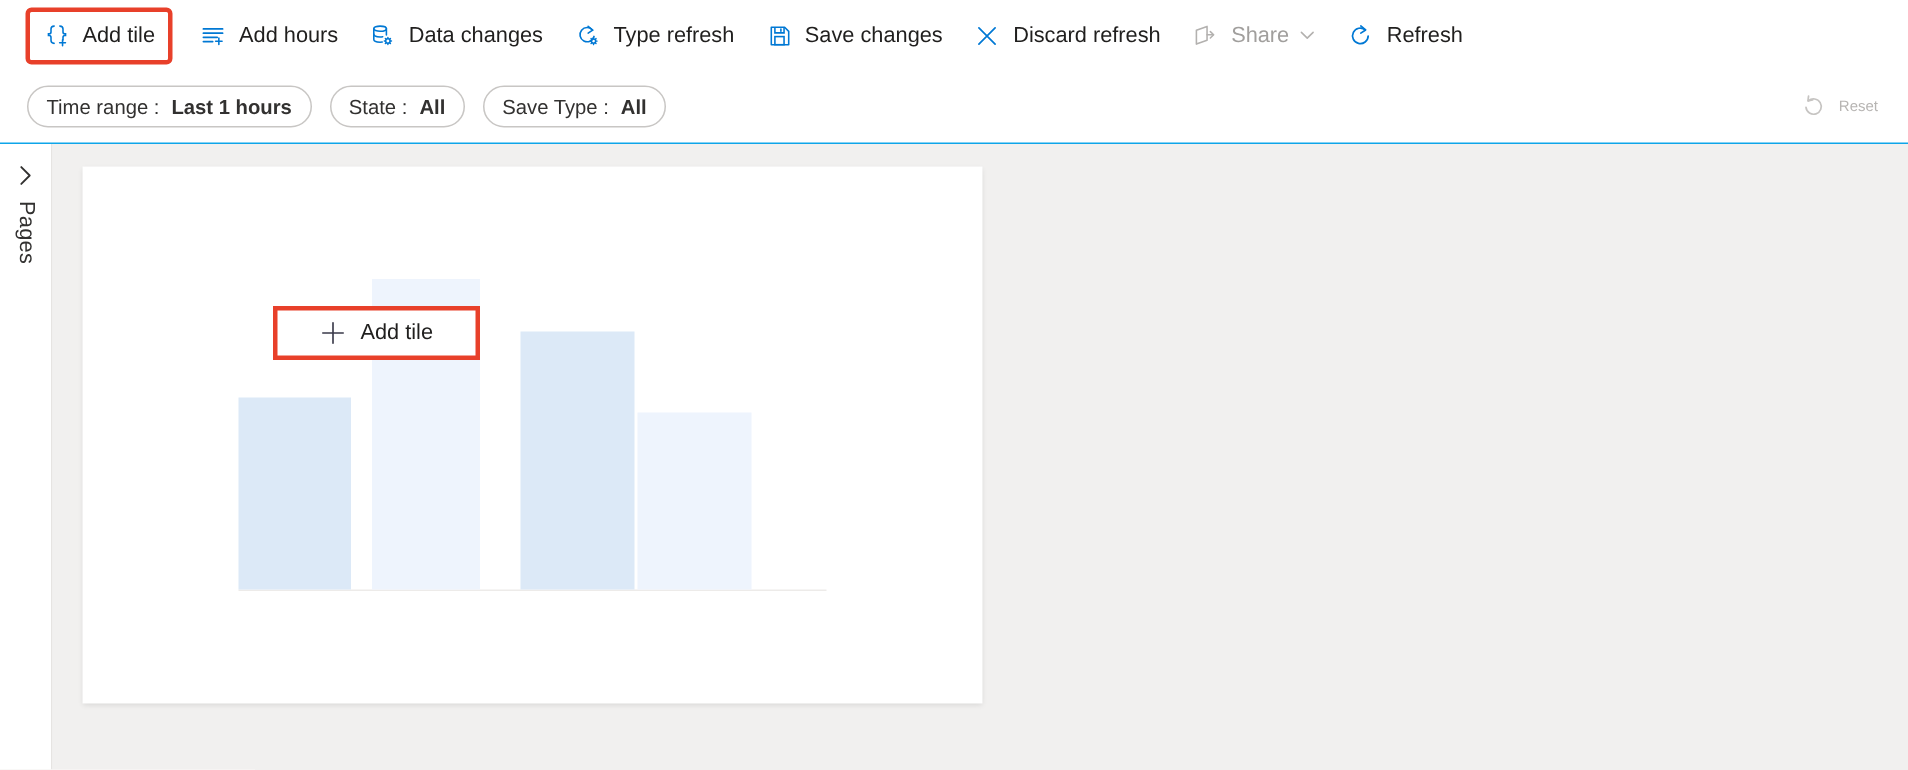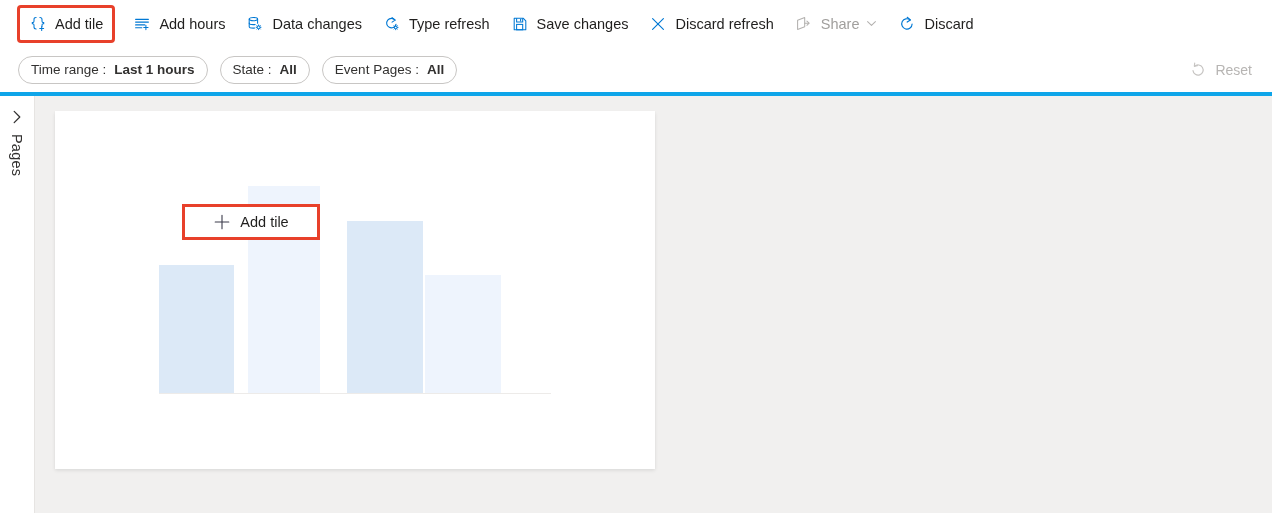--- a/index.html
+++ b/index.html
@@ -68,21 +68,21 @@
   }
 
   
   .filterbar {
     height: 49px;
     display: flex;
     align-items: center;
     padding: 0 16px 0 18px;
     background: #ffffff;
     box-sizing: border-box;
-    border-bottom: 4px solid #0ea5e9;
+    border-bottom: 1px solid #0ea5e9;
   }
   .pill {
     display: inline-flex;
     align-items: center;
     height: 26px;
     padding: 0 12px;
     margin-right: 12px;
     border: 1px solid #c8c6c4;
     border-radius: 14px;
     background: #ffffff;
@@ -93,21 +93,21 @@
   }
   .pill .pv { font-weight: bold; margin-left: 8px; }
   .pill .pk { }
   .spacer { flex: 1 1 auto; }
   .reset {
     display: inline-flex;
     align-items: center;
     height: 30px;
     padding: 0 4px;
     color: #b7b5b3;
-    font-size: 14px;
+    font-size: 10px;
     cursor: default;
     white-space: nowrap;
   }
   .reset .ico {
     width: 18px; height: 18px;
     margin-right: 8px;
     display: inline-flex; align-items: center; justify-content: center;
   }
 
   
@@ -297,39 +297,39 @@
     </span>
   </div>
 
   <div class="cmd">
     <span class="ico">
       <svg width="18" height="18" viewBox="0 0 18 18" fill="none">
         <path d="M12.2 4.9A5.2 5.2 0 1 0 14.1 9" stroke="#0078d4" stroke-width="1.15" fill="none" stroke-linecap="round"></path>
         <path d="M9.2 2.3l3.2 2.7-3.2 2.1" stroke="#0078d4" stroke-width="1.15" fill="none" stroke-linecap="round" stroke-linejoin="round"></path>
       </svg>
     </span>
-    <span class="lbl">Discard</span>
+    <span class="lbl">Refresh</span>
   </div>
 
 </div>
 
 <div class="filterbar">
 
   <div class="pill">
     <span class="pk">Time range :</span>
     <span class="pv">Last 1 hours</span>
   </div>
 
   <div class="pill">
     <span class="pk">State :</span>
     <span class="pv">All</span>
   </div>
 
   <div class="pill">
-    <span class="pk">Event Pages :</span>
+    <span class="pk">Save Type :</span>
     <span class="pv">All</span>
   </div>
 
   <div class="spacer"></div>
 
   <div class="reset">
     <span class="ico">
       <svg width="18" height="18" viewBox="0 0 18 18" fill="none">
         <path d="M5.6 5.3a5.1 5.1 0 1 1-1.6 4.3" stroke="#c6c4c2" stroke-width="1.15" fill="none" stroke-linecap="round"></path>
         <path d="M8.4 4.6L5.3 5.2l.4-3.1" stroke="#c6c4c2" stroke-width="1.15" fill="none" stroke-linecap="round" stroke-linejoin="round"></path>

